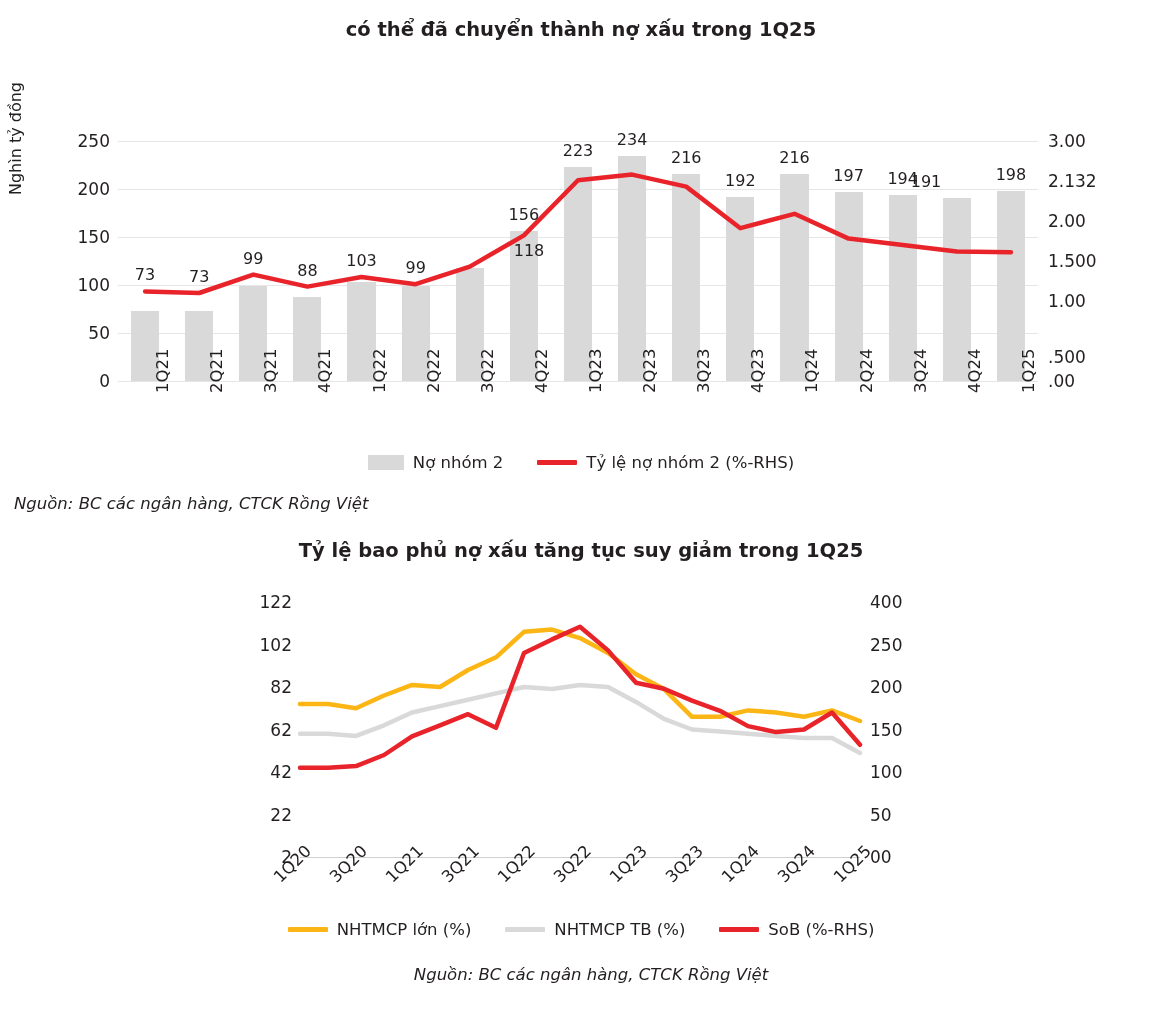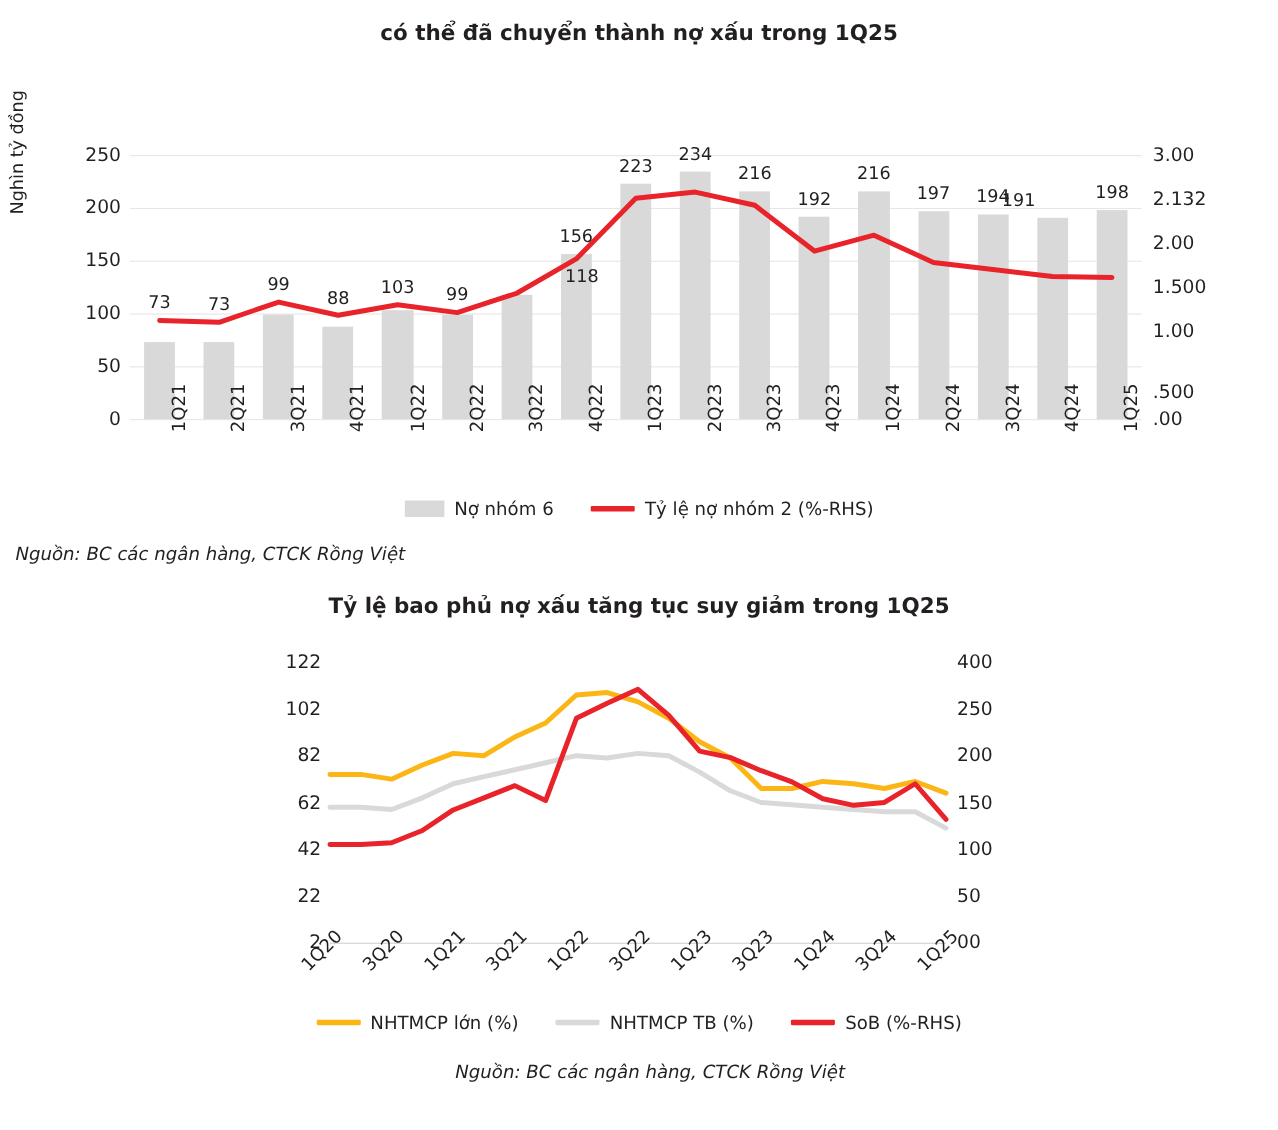--- a/index.html
+++ b/index.html
@@ -157,21 +157,21 @@
         <div class="xtick" style="left: 738.588px; top: 252px;">2Q24</div>
         <div class="xtick" style="left: 792.706px; top: 252px;">3Q24</div>
         <div class="xtick" style="left: 846.824px; top: 252px;">4Q24</div>
         <div class="xtick" style="left: 900.941px; top: 252px;">1Q25</div>
       </div>
   </div>
 
   <div class="legend" style="margin-top:-12px;">
     <div class="legend-item">
       <span class="swatch-box"></span>
-      <span>Nợ nhóm 6</span>
+      <span>Nợ nhóm 2</span>
     </div>
     <div class="legend-item">
       <span class="swatch-line" style="background:#e8232a"></span>
       <span>Tỷ lệ nợ nhóm 2 (%-RHS)</span>
     </div>
   </div>
 
   <div class="source" style="margin-top:22px;margin-left:14px;">Nguồn: BC các ngân hàng, CTCK Rồng Việt</div>
 </div>
 

